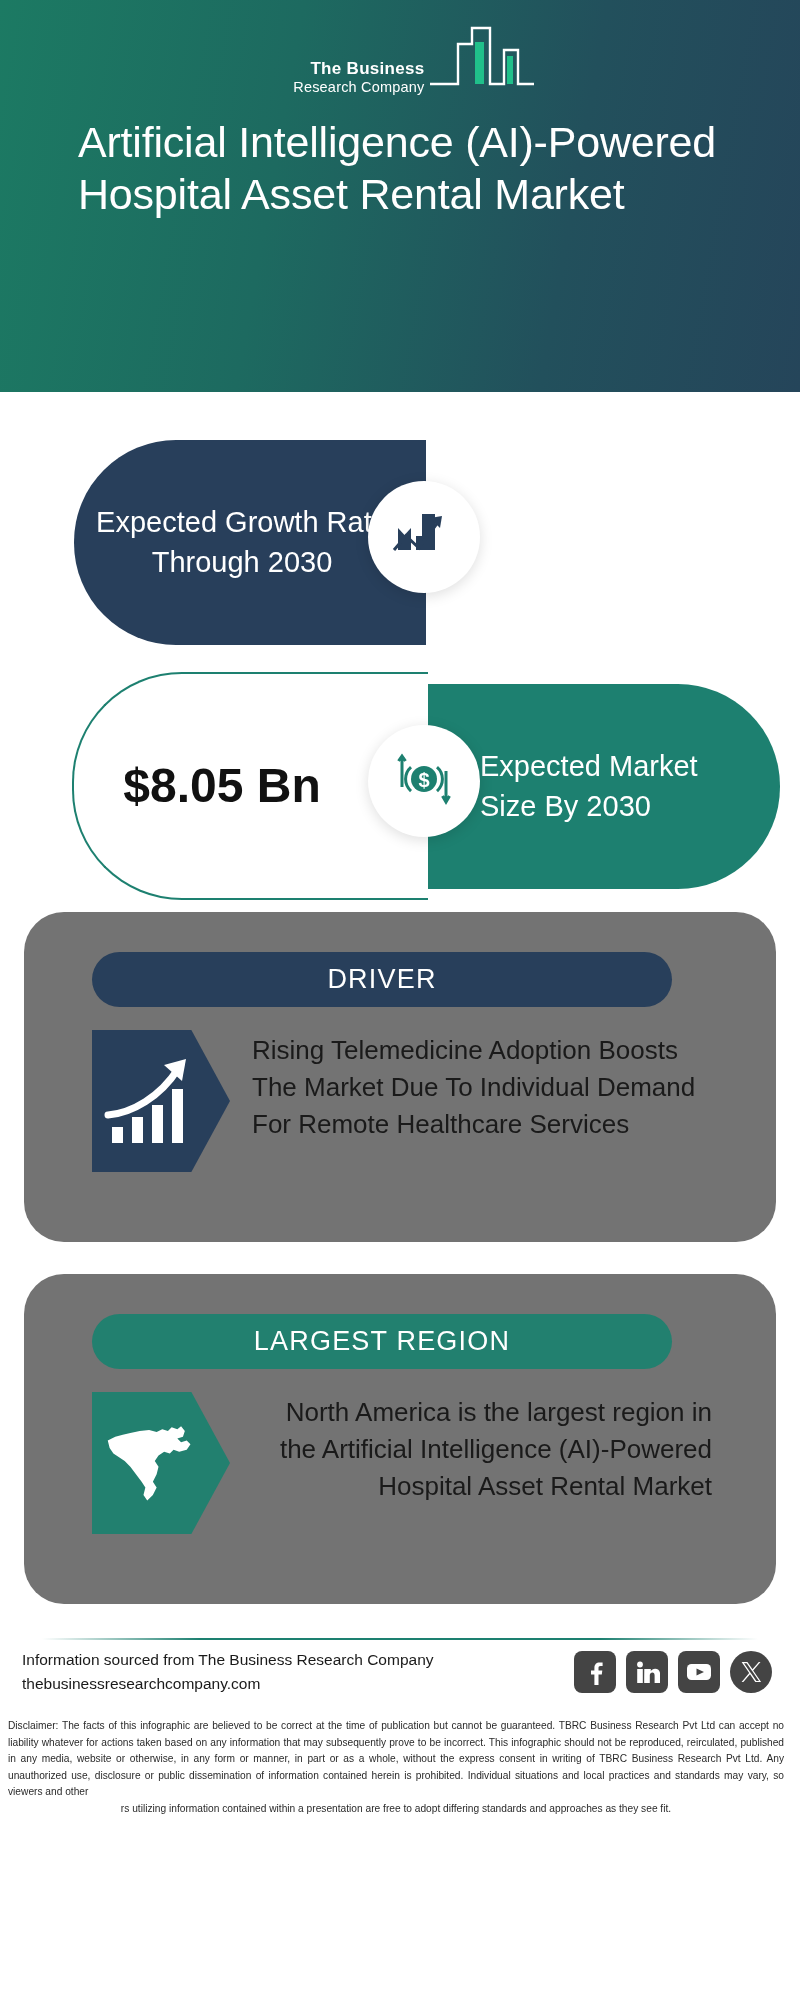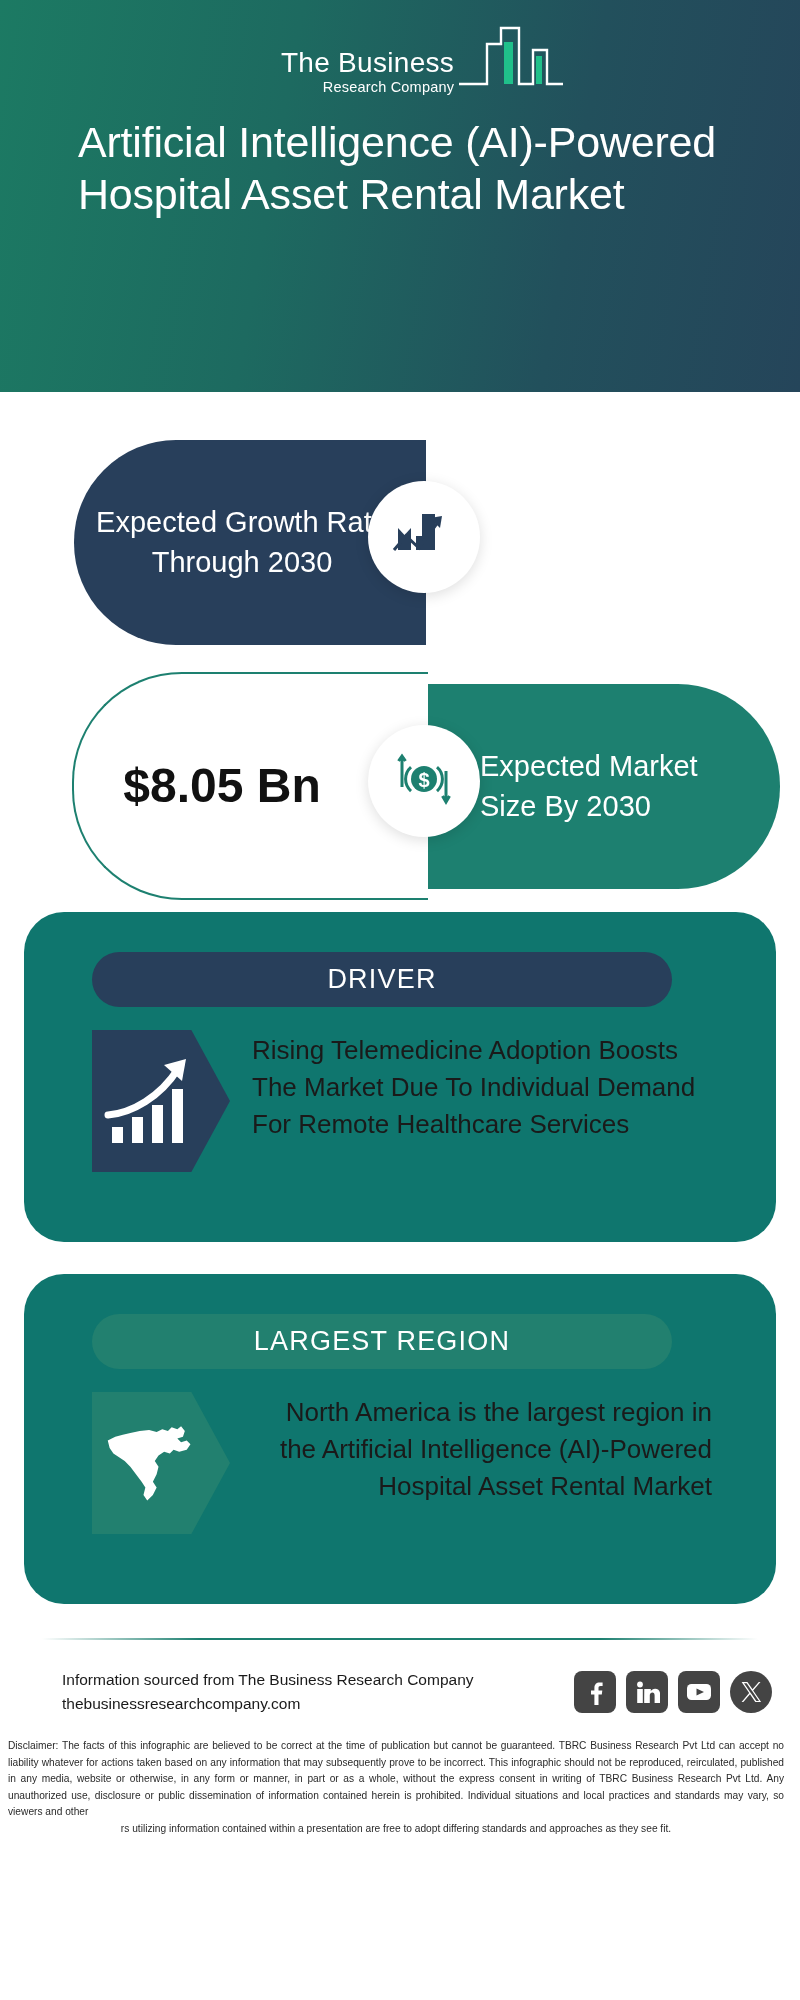--- a/index.html
+++ b/index.html
@@ -23,23 +23,23 @@
   .logo-wrap {
     display: flex;
     align-items: flex-end;
     justify-content: center;
     padding-top: 22px;
     gap: 2px;
   }
   .logo-text { text-align: right; line-height: 1; }
   .logo-line1 {
     color: #ffffff;
-    font-size: 28px;
+    font-size: 17px;
     letter-spacing: 0.3px;
-    font-weight: 400;
+    font-weight: 700;
     margin-left: 46px;
   }
   .logo-line2 {
     color: #ffffff;
     font-size: 14.5px;
     letter-spacing: 0.2px;
     margin-top: 3px;
     font-weight: 400;
   }
   .logo-mark { margin-left: 1px; margin-bottom: 2px; }
@@ -144,21 +144,21 @@
     display: flex; align-items: center; justify-content: center;
     z-index: 6;
   }
   .growth-badge { left: 321px; top: 63px; }
   .size-badge   { left: 321px; top: 63px; }
 
   
   .panel {
     width: 752px;
     margin: 0 auto;
-    background: #0f766e;
+    background: #737373;
     border-radius: 40px;
     position: relative;
   }
   .panel-driver { margin-top: 28px; height: 330px; }
   .panel-region { margin-top: 32px; height: 330px; text-align: right; }
 
   .pill {
     position: absolute;
     left: 68px; top: 40px;
     width: 580px; height: 55px;
@@ -206,22 +206,21 @@
   .divider {
     width: 716px;
     height: 2px;
     margin: 34px auto 0 auto;
     background: linear-gradient(90deg, rgba(29,128,112,0) 0%, #1d8070 22%, #1d8070 78%, rgba(29,128,112,0) 100%);
   }
   .footer-row {
     display: flex;
     align-items: center;
     justify-content: space-between;
-    padding: 28px 28px 0 22px;
-    margin-left: 40px;
+    padding: 8px 28px 0 22px;
   }
   .footer-src {
     font-size: 15.5px;
     line-height: 1.55;
     color: #1a1a1a;
   }
   .socials { display: flex; gap: 10px; align-items: center; }
   .social-tile {
     width: 42px; height: 42px;
     border-radius: 8px;

